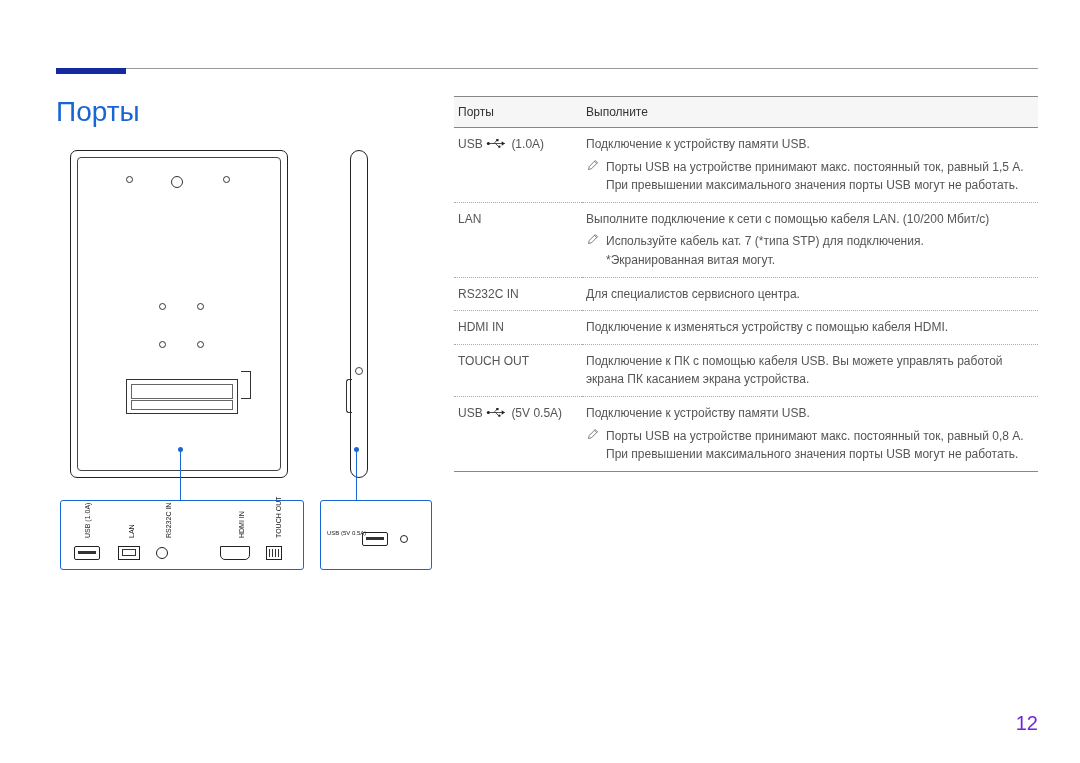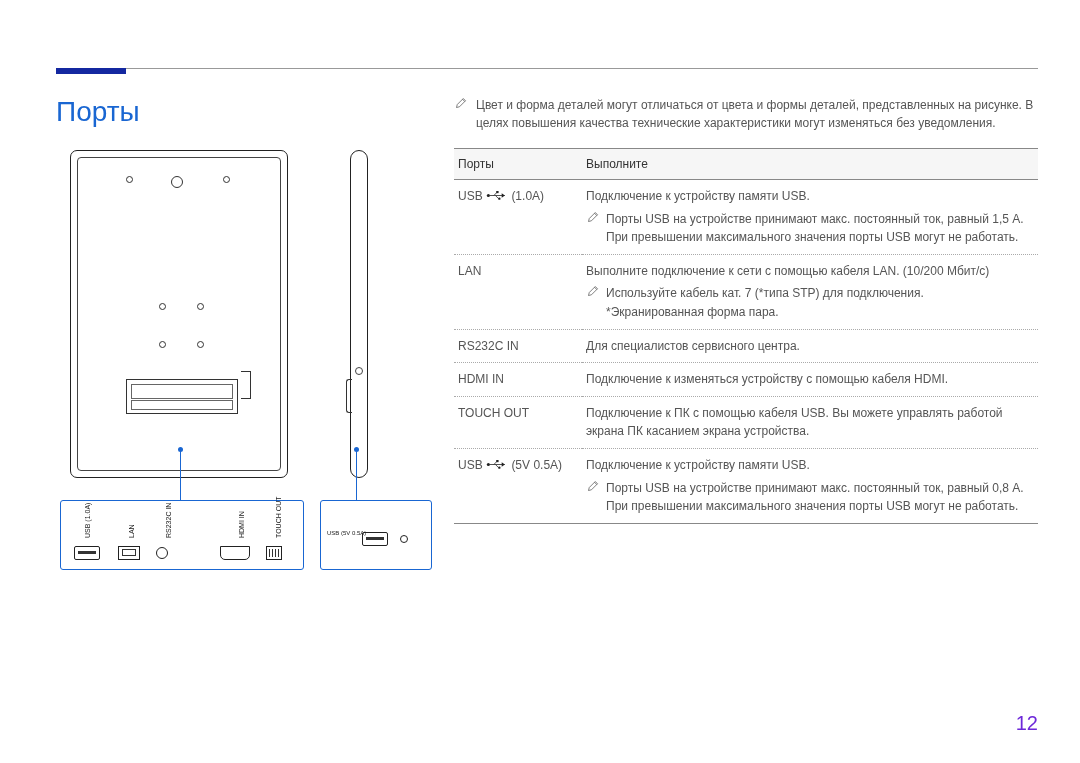--- a/index.html
+++ b/index.html
@@ -263,28 +263,20 @@
   <div class="port-icon pi-usb"></div>
   <div class="port-icon pi-lan"></div>
   <div class="port-icon pi-rs"></div>
   <div class="port-icon pi-hdmi"></div>
   <div class="port-icon pi-touch"></div>
   <div class="port-icon pi-usb2"></div>
   <div class="port-icon pi-dot"></div>
 </div>
 
 <div class="right-col">
-  <div class="note-row">
-    <span class="pencil-icon">
-      <svg viewBox="0 0 16 16">
-          <path d="M2 14l1-4 8-8 3 3-8 8-4 1z M10 3l3 3" fill="none" stroke="#555" stroke-width="1"></path>
-        </svg>
-    </span>
-    <span>Цвет и форма деталей могут отличаться от цвета и формы деталей, представленных на рисунке. В целях повышения качества технические характеристики могут изменяться без уведомления.</span>
-  </div>
 
   <table class="ports">
     <thead>
       <tr>
         <th>Порты</th>
         <th>Выполните</th>
       </tr>
     </thead>
     <tbody id="ports-body">
         <tr>
@@ -316,21 +308,21 @@
           <td>
             <div>Выполните подключение к сети с помощью кабеля LAN. (10/200 Мбит/с)</div>
             <div class="sub-note">
               <span class="pencil-icon">
                 <svg viewBox="0 0 16 16" width="11" height="11">
                   <path d="M2 14l1-4 8-8 3 3-8 8-4 1z M10 3l3 3" fill="none" stroke="#555" stroke-width="1"></path>
                 </svg>
               </span>
               <span class="txt">
                 <div>Используйте кабель кат. 7 (*типа STP) для подключения.</div>
-                <div>*Экранированная форма пара.</div>
+                <div>*Экранированная витая могут.</div>
               </span>
             </div>
           </td>
         </tr>
         <tr>
           <td class="col-port"><span>RS232C IN</span></td>
           <td>
             <div>Для специалистов сервисного центра.</div>
           </td>
         </tr>

